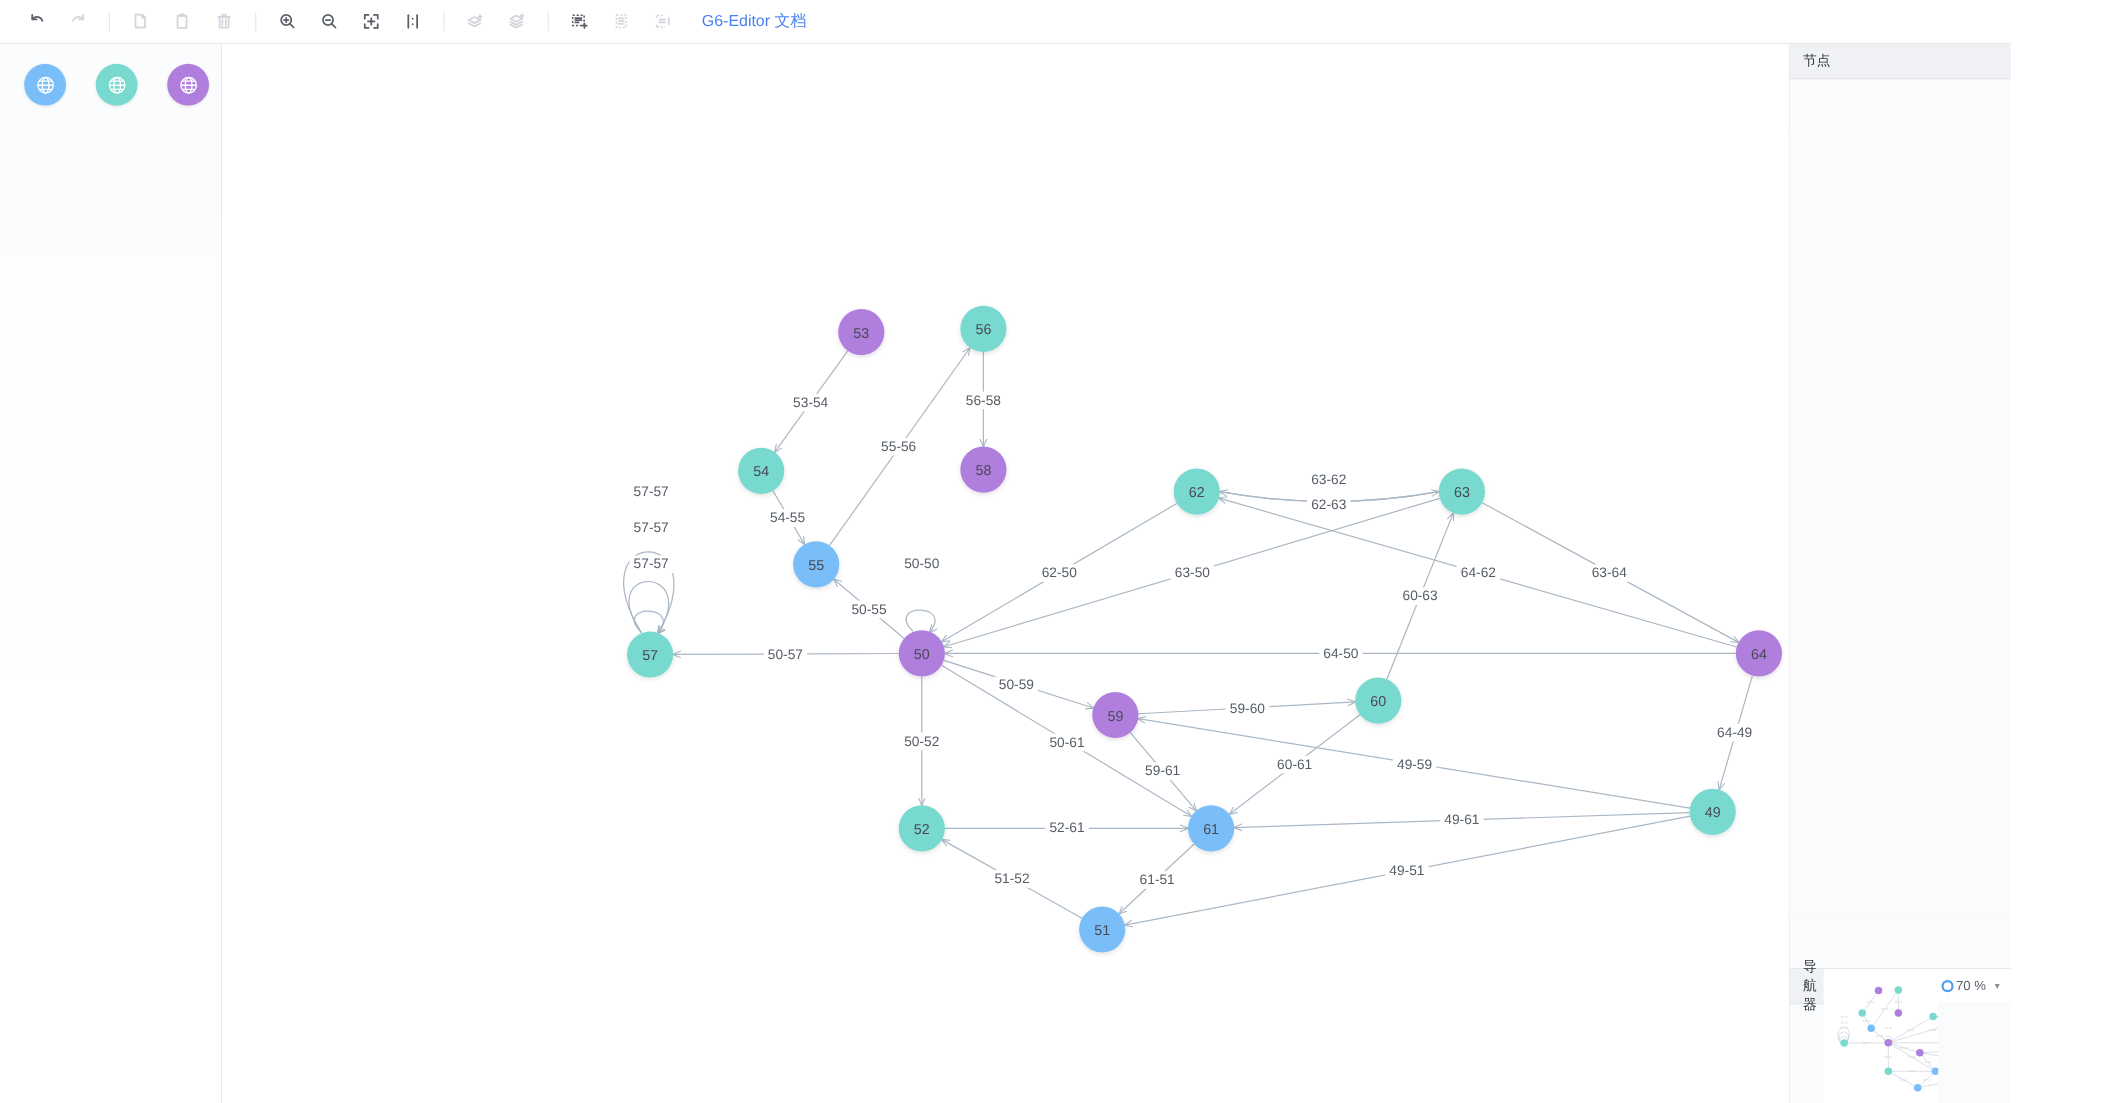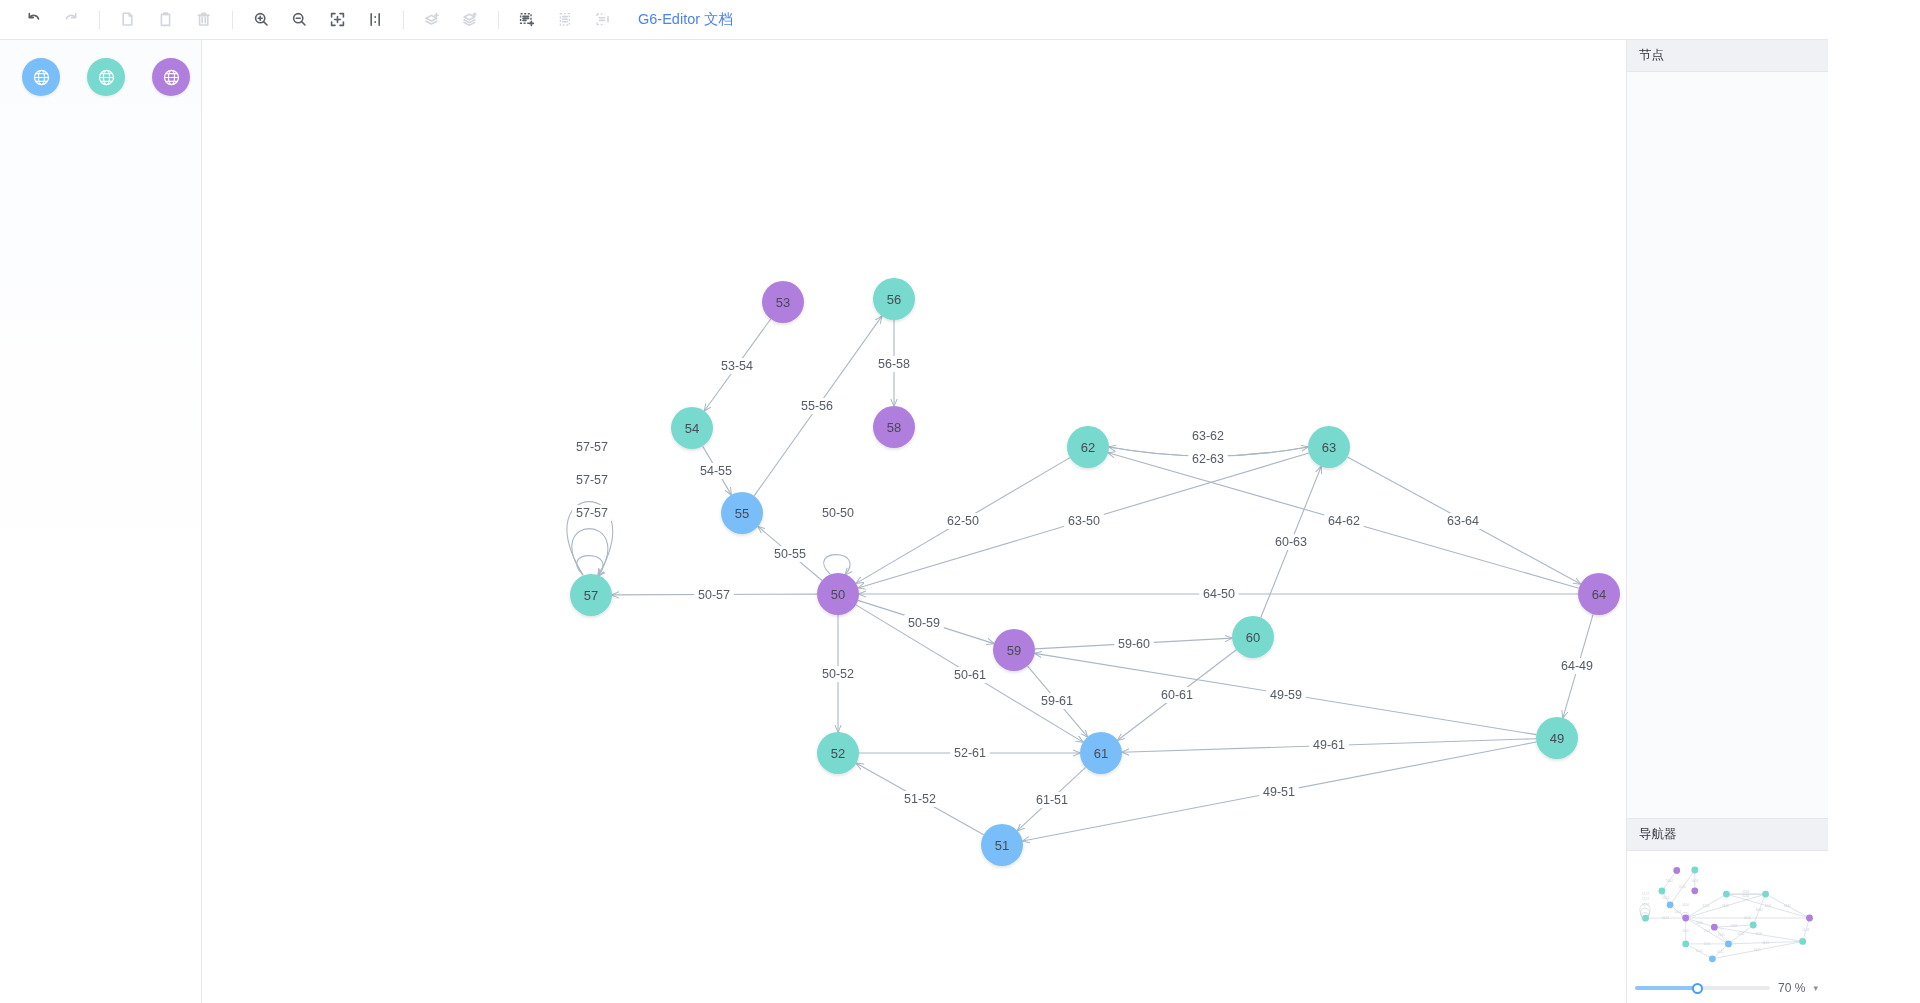--- a/index.html
+++ b/index.html
@@ -89,21 +89,21 @@
     background: #eff1f4;
     border-bottom: 1px solid #e4e7ec;
     display: flex; align-items: center;
     padding-left: 12px;
     font-size: 12.5px; color: #30343c;
   }
   .panel-body { flex: 1; background: #fafbfc; }
 
   .minimap-panel {
     border-top: 1px solid #e4e7ec;
-    display: flex; flex-direction: column;
+    display: flex; flex-direction: row;
   }
   .minimap-canvas {
     height: 122px; background: #ffffff; position: relative; overflow: hidden;
   }
   .minimap-canvas svg { display: block; }
   .zoom-bar {
     height: 30px; display: flex; align-items: center;
     padding: 0 10px 0 8px; gap: 8px; background: #ffffff;
   }
   .slider-track {

